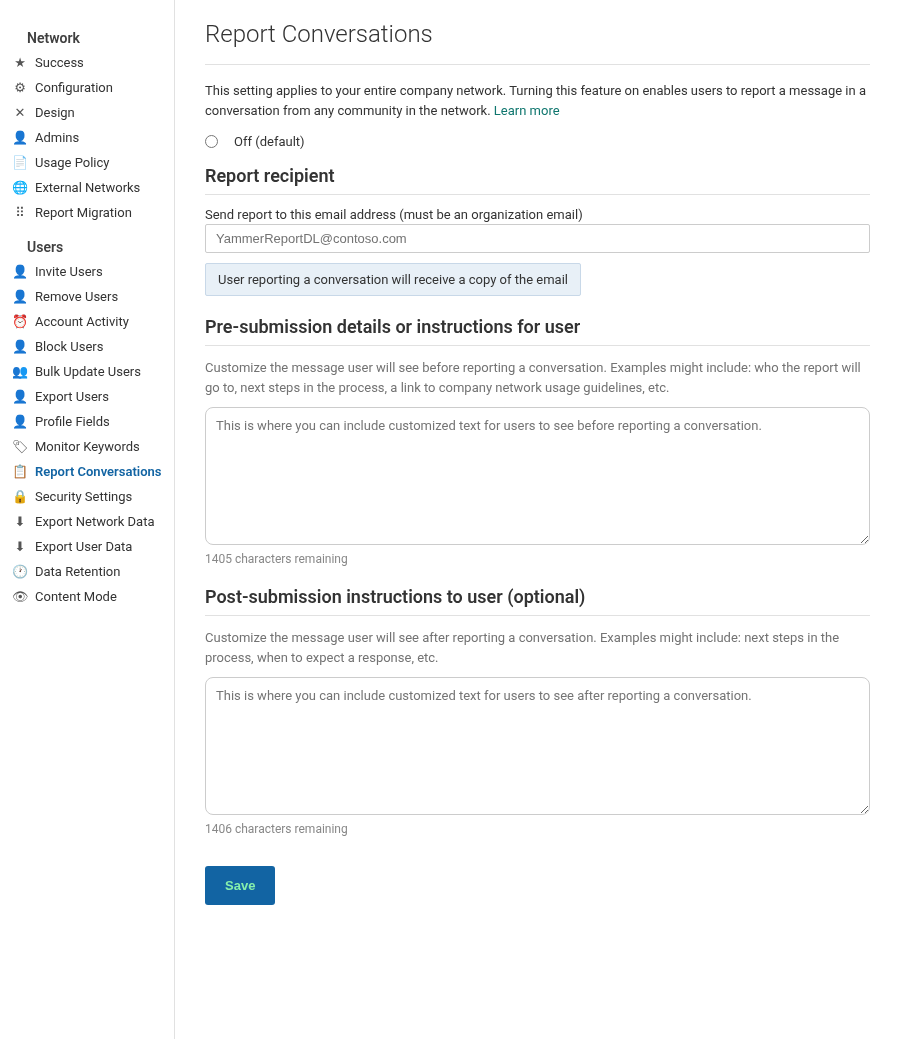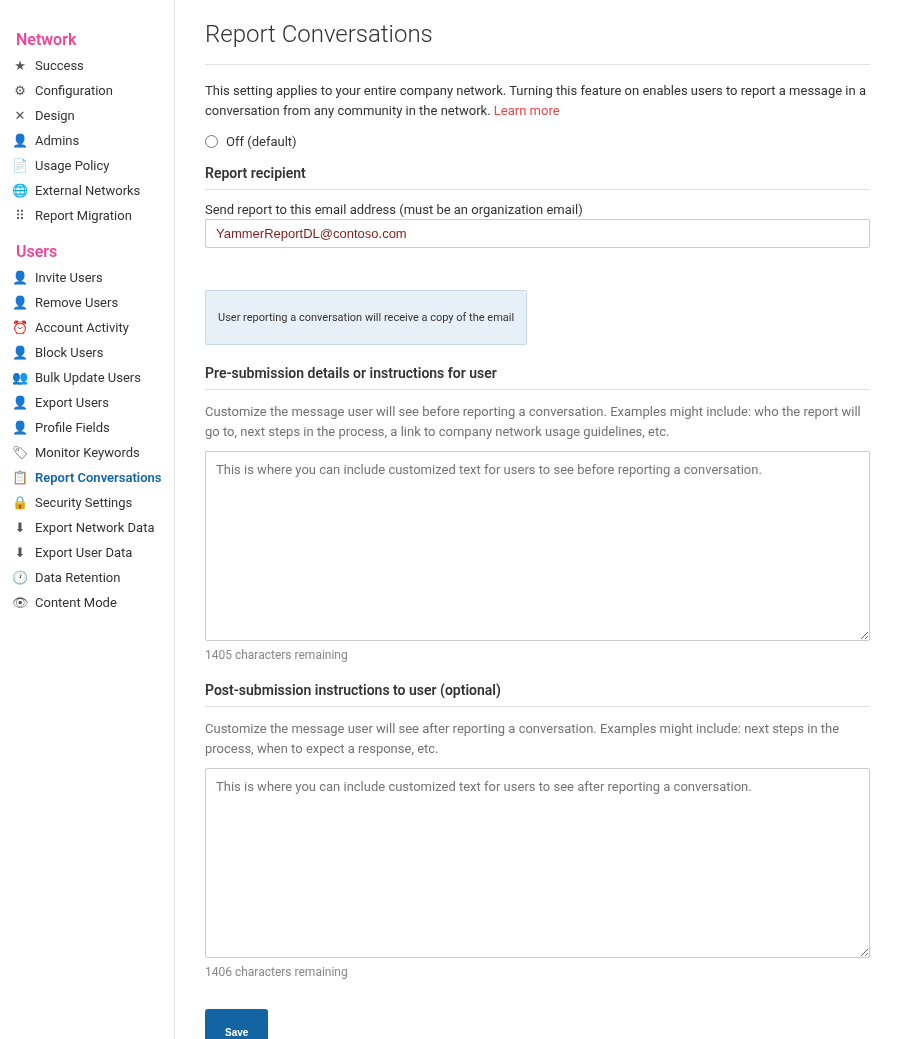--- a/index.html
+++ b/index.html
@@ -14,24 +14,24 @@
 
     
     #sidebar {
       width: 175px;
       min-width: 175px;
       padding: 16px 0;
       border-right: 1px solid #e1e1e1;
       background: #fff;
     }
     .sidebar-section-label {
-      font-size: 16px;
+      font-size: 14px;
       font-weight: 600;
-      color: #ec4899;
-      padding: 14px 12px 4px 16px;
+      color: #404040;
+      padding: 14px 12px 4px 27px;
     }
     .sidebar-item {
       display: flex;
       align-items: center;
       gap: 7px;
       padding: 5px 12px;
       cursor: pointer;
       color: #333;
       text-decoration: none;
       font-size: 13px;
@@ -69,106 +69,105 @@
       margin: 16px 0;
     }
 
     .description {
       font-size: 13px;
       color: #333;
       margin-bottom: 14px;
       line-height: 1.5;
     }
 
-    .learn-more { color: #ef4444; text-decoration: none; }
+    .learn-more { color: #0f766e; text-decoration: none; }
 
     
     .radio-group { margin-bottom: 16px; }
     .radio-option {
       display: flex;
       align-items: center;
-      gap: 8px;
+      gap: 16px;
       margin-bottom: 8px;
       font-size: 13px;
     }
     .radio-option input[type="radio"] { accent-color: #1264a3; }
 
     
     .section-header {
-      font-size: 14px;
+      font-size: 18px;
       font-weight: 600;
       color: #333;
       margin-bottom: 12px;
       padding-bottom: 8px;
       border-bottom: 1px solid #e1e1e1;
     }
 
     
     .field-label {
       font-size: 13px;
       color: #333;
       margin-bottom: 2px;
     }
     .email-input {
       width: 100%;
       padding: 6px 10px;
       border: 1px solid #ccc;
       border-radius: 2px;
       font-size: 13px;
-      color: #7f1d1d;
+      color: #737373;
       margin-bottom: 10px;
     }
 
     .info-box {
       background: #e8f0f7;
       border: 1px solid #c8d8e8;
-      padding: 20px 12px;
-      font-size: 11px;
+      padding: 8px 12px;
+      font-size: 13px;
       color: #333;
       border-radius: 2px;
       margin-bottom: 20px;
       display: inline-block;
-      margin-top: 32px;
     }
 
     
     .section-description {
       font-size: 13px;
       color: #737373;
       margin-bottom: 10px;
       line-height: 1.5;
     }
 
     .custom-textarea {
       width: 100%;
-      height: 190px;
+      height: 138px;
       padding: 10px;
       border: 1px solid #ccc;
-      border-radius: 2px;
+      border-radius: 8px;
       font-size: 13px;
       color: #555;
       resize: vertical;
       font-family: inherit;
     }
 
     .char-remaining {
       text-align: left;
       font-size: 12px;
       color: #888;
       margin-top: 4px;
       margin-bottom: 20px;
     }
 
     
     .save-button {
       background: #1264a3;
-      color: #ffffff;
+      color: #86efac;
       border: none;
-      padding: 18px 20px;
-      font-size: 10px;
+      padding: 12px 20px;
+      font-size: 13px;
       font-weight: 600;
       border-radius: 3px;
       cursor: pointer;
       margin-top: 10px;
     }
   </style>
 </head>
 <body>
 
 <nav id="sidebar">

